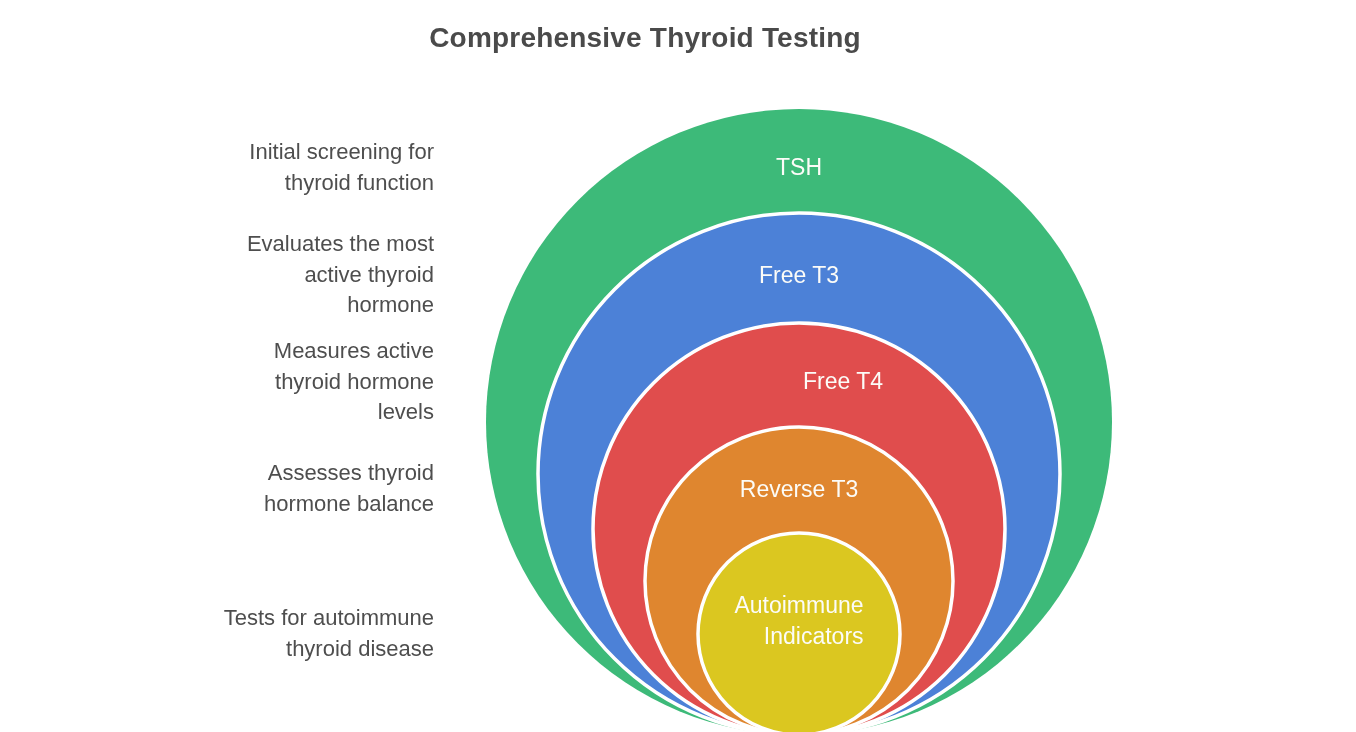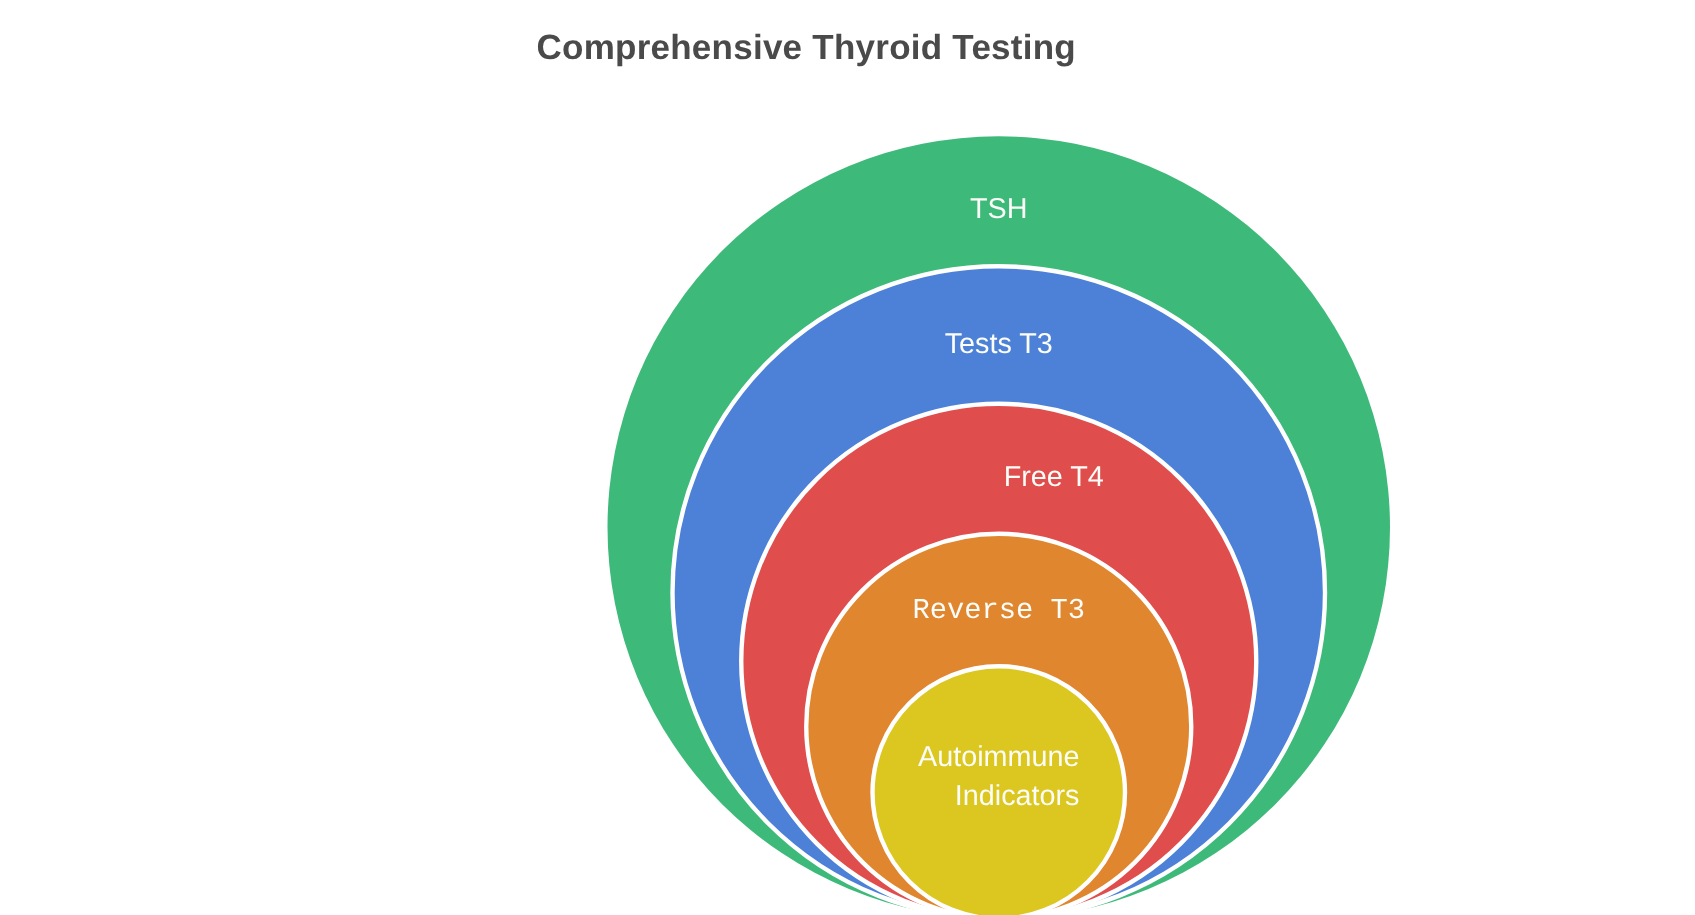--- a/index.html
+++ b/index.html
@@ -71,20 +71,34 @@
   <svg class="circles-svg" width="1356" height="732" viewBox="0 0 1356 732">
       <circle cx="799" cy="422" r="313" fill="#3dba79"></circle>
       <circle cx="799" cy="474" r="261" fill="#4c81d7" stroke="#ffffff" stroke-width="3.5"></circle>
       <circle cx="799" cy="529" r="206" fill="#e04d4d" stroke="#ffffff" stroke-width="3.5"></circle>
       <circle cx="799" cy="581" r="154" fill="#df862f" stroke="#ffffff" stroke-width="3.5"></circle>
       <circle cx="799" cy="634" r="101" fill="#dbc720" stroke="#ffffff" stroke-width="3.5"></circle>
     </svg>
 
   <div id="ring-labels">
       <div class="ring-label" style="left: 799px; top: 167px; color: rgb(252, 252, 248);">TSH</div>
-      <div class="ring-label" style="left: 799px; top: 275px; color: rgb(252, 252, 248);">Tests T3</div>
+      <div class="ring-label" style="left: 799px; top: 275px; color: rgb(252, 252, 248);">Free T3</div>
       <div class="ring-label" style="left: 799px; top: 381px; color: rgb(252, 252, 248); margin-left: 44px;">Free T4</div>
-      <div class="ring-label" style="left: 799px; top: 489px; color: rgb(252, 252, 248); font-family: Liberation Mono, monospace;">Reverse T3</div>
+      <div class="ring-label" style="left: 799px; top: 489px; color: rgb(252, 252, 248);">Reverse T3</div>
       <div class="ring-label" style="left: 799px; top: 621px; color: rgb(252, 252, 248);">Autoimmune
 Indicators</div>
     </div>
 
+  <div class="desc-layer" id="ring-descs">
+      <div class="ring-desc" style="top: 137px; color: rgb(78, 78, 78);">Initial screening for
+thyroid function</div>
+      <div class="ring-desc" style="top: 229px; color: rgb(78, 78, 78);">Evaluates the most
+active thyroid
+hormone</div>
+      <div class="ring-desc" style="top: 336px; color: rgb(78, 78, 78);">Measures active
+thyroid hormone
+levels</div>
+      <div class="ring-desc" style="top: 458px; color: rgb(78, 78, 78);">Assesses thyroid
+hormone balance</div>
+      <div class="ring-desc" style="top: 603px; color: rgb(78, 78, 78);">Tests for autoimmune
+thyroid disease</div>
+    </div>
 </div>
 
 </body></html>

